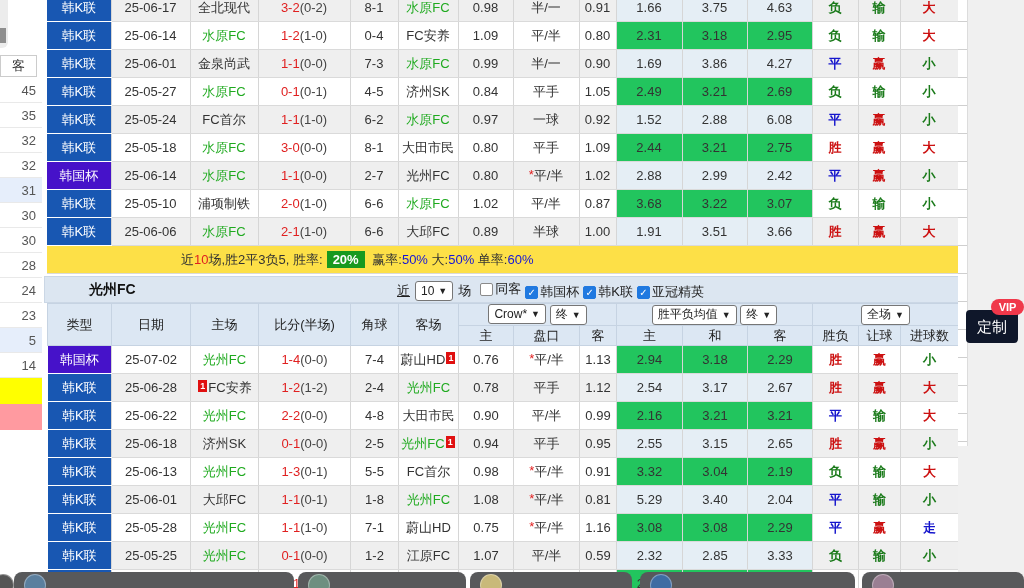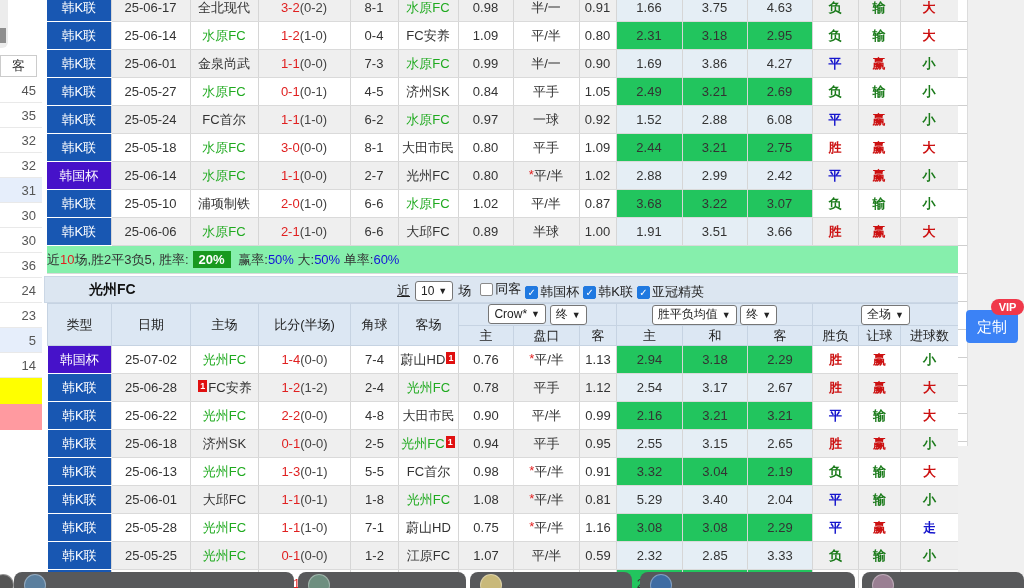--- a/index.html
+++ b/index.html
@@ -38,21 +38,21 @@
   td.euro{background:#22c55e;}
   tr.alt td.euro{background:#e5eef5;}
   .c-r{color:#cc1111;}
   .c-g{color:#1a7a1a;}
   .c-b{color:#1414cc;}
   td.res{font-weight:bold;font-size:13px;}
   .badge1{display:inline-block;background:#e01010;color:#fff;font-size:9px;width:9px;height:12px;line-height:12px;
     vertical-align:3px;margin:0 1px;font-weight:bold;}
   .star{color:#e02020;vertical-align:1px;}
   #t1-wrap{position:absolute;left:47px;top:-6px;}
-  td.sum{ text-align:left;padding-right:290px;background:#86efac;font-size:13px;}
+  td.sum{ text-align:center;padding-right:290px;background:#fde047;font-size:13px;}
   .sum-badge{display:inline-block;color:#fff;font-weight:bold;padding:1px 6px;margin:0 4px;}
   .blue-v{color:#1414d8;}
   .red-v{color:#e02020;}
 
   
   #sec2{position:absolute;left:44px;top:276px;width:918px;}
   #sec2-head{height:25px;background:#dce6f1;border:1px solid #cbd7e5;position:relative;box-sizing:content-box;}
   #sec2-title{position:absolute;left:44px;top:4px;font-weight:bold;font-size:14px;color:#111;}
   #filters{position:absolute;left:352px;top:3px;display:flex;align-items:center;gap:5px;font-size:13px;color:#222;}
   .near-link{text-decoration:underline;cursor:pointer;}
@@ -513,33 +513,33 @@
     <div class="frag"></div>
     <div id="guest-box">客</div>
     <div id="odds-list">
         <div class="odds-row">45</div>
         <div class="odds-row">35</div>
         <div class="odds-row">32</div>
         <div class="odds-row">32</div>
         <div class="odds-row hl">31</div>
         <div class="odds-row">30</div>
         <div class="odds-row">30</div>
-        <div class="odds-row">36</div>
+        <div class="odds-row">28</div>
         <div class="odds-row">24</div>
         <div class="odds-row">23</div>
         <div class="odds-row hl">5</div>
         <div class="odds-row">14</div>
         <div class="marker-row" style="background: rgb(255, 255, 0);"></div>
         <div class="marker-row" style="background: rgb(255, 154, 160);"></div>
       </div>
   </div>
 
   <div id="right-bg"></div>
   <div id="row-strip"></div>
-  <div id="custom-btn" style="background: #3b82f6;">定制</div>
+  <div id="custom-btn" style="background: #0f172a;">定制</div>
   <div id="vip-badge" style="background: rgb(240, 56, 74);">VIP</div>
 
   <div id="taskbar">
       <div class="tb-item" style="left: 14px; width: 280px;"></div>
       <div class="tb-icon" style="left: 24px; background: rgb(91, 127, 158);"></div>
       <div class="tb-item" style="left: 298px; width: 168px;"></div>
       <div class="tb-icon" style="left: 308px; background: rgb(110, 143, 128);"></div>
       <div class="tb-item" style="left: 470px; width: 162px;"></div>
       <div class="tb-icon" style="left: 480px; background: rgb(201, 185, 122);"></div>
       <div class="tb-item" style="left: 640px; width: 215px;"></div>

